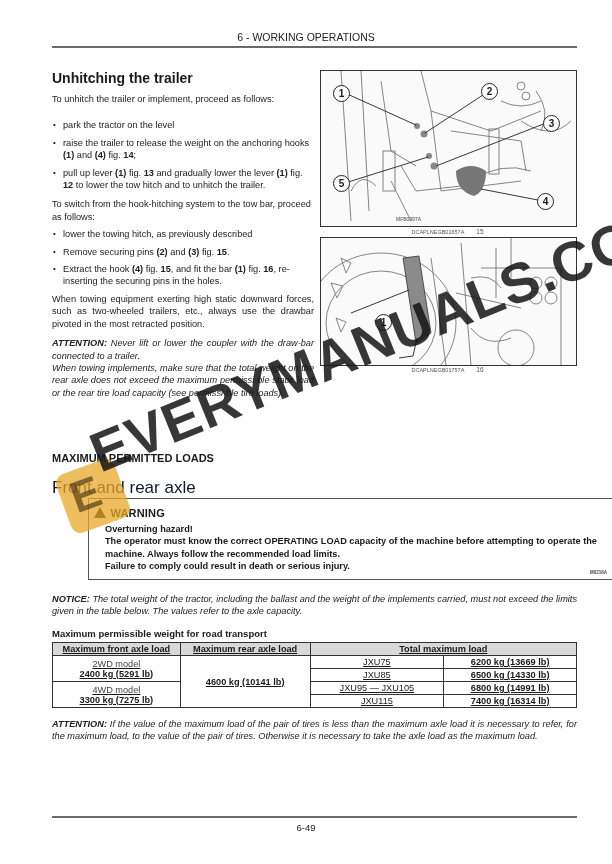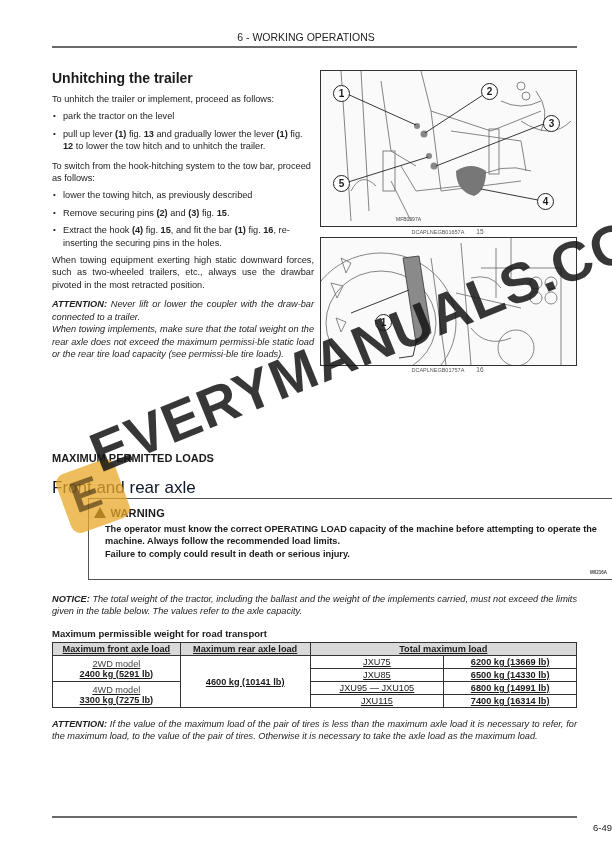--- a/index.html
+++ b/index.html
@@ -38,23 +38,24 @@
 </style>
 </head>
 <body>
 
 <div class="abs header-title">6 - WORKING OPERATIONS</div>
 <div class="abs rule" style="top:46px;"></div>
 
 <div class="abs h-section" style="left:52px; top:70px;">Unhitching the trailer</div>
 
 <div class="abs" style="left:52px; top:93px; width:262px;">
-  <div class="p" style="margin-bottom:5px;">To unhitch the trailer or implement, proceed as follows:</div>
+  <div class="p" style="margin-bottom:14px;">To unhitch the trailer or implement, proceed as follows:</div>
   <ul class="bullets">
     <li><span>park the tractor on the level</span></li>
+    <li>raise the trailer to release the weight on the anchoring hooks <b>(1)</b> and <b>(4)</b> fig. <b>14</b>;</li>
     <li>pull up lever <b>(1)</b> fig. <b>13</b> and gradually lower the lever <b>(1)</b> fig. <b>12</b> to lower the tow hitch and to unhitch the trailer.</li>
   </ul>
   <div class="p" style="margin-top:7px; margin-bottom:5px;">To switch from the hook-hitching system to the tow bar, proceed as follows:</div>
   <ul class="bullets">
     <li><span>lower the towing hitch, as previously described</span></li>
     <li>Remove securing pins <b>(2)</b> and <b>(3)</b> fig. <b>15</b>.</li>
     <li>Extract the hook <b>(4)</b> fig. <b>15</b>, and fit the bar <b>(1)</b> fig. <b>16</b>, re-inserting the securing pins in the holes.</li>
   </ul>
   <div class="p" style="text-align:justify;">When towing equipment exerting high static downward forces, such as two-wheeled trailers, etc., always use the drawbar pivoted in the most retracted position.</div>
   <div class="p it" style="margin-top:7px; text-align:justify;">
@@ -145,20 +146,21 @@
 
 <div class="abs h-section" style="left:52px; top:452px; font-size:11px;">MAXIMUM PERMITTED LOADS</div>
 <div class="abs" style="left:52px; top:478px; font-size:17px; color:#0f172a;">Front and rear axle</div>
 
 <div class="abs warn-box">
   <div style="position:absolute; left:5px; top:4px;">
     <span style="display:inline-block; width:0; height:0; border-left:6px solid transparent; border-right:6px solid transparent; border-bottom:11px solid #111; vertical-align:-1px;"></span>
     <span class="warn-title">WARNING</span>
   </div>
   <div style="position:absolute; left:16px; top:24px; width:500px;">
+    <div class="warn-text">Overturning hazard!</div>
     <div class="warn-text">The operator must know the correct OPERATING LOAD capacity of the machine before attempting to operate the machine.  Always follow the recommended load limits.</div>
     <div class="warn-text">Failure to comply could result in death or serious injury.</div>
   </div>
   <div style="position:absolute; right:5px; bottom:4px; font-size:4.5px; font-weight:bold; color:#444;">M0216A</div>
 </div>
 
 <div class="abs p it" style="left:52px; top:593px; width:525px; text-align:justify;">
   <b>NOTICE:</b>
   <span>The total weight of the tractor, including the ballast and the weight of the implements carried, must not exceed the limits given in the table below. The values refer to the axle capacity.</span>
 </div>
@@ -205,18 +207,18 @@
   </tr>
 </tbody>
   </table>
 
 <div class="abs p it" style="left:52px; top:718px; width:525px; text-align:justify;">
   <b>ATTENTION:</b>
   <span>If the value of the maximum load of the pair of tires is less than the maximum axle load it is necessary to refer, for the maximum load, to the value of the pair of tires. Otherwise it is necessary to take the axle load as the maximum load.</span>
 </div>
 
 <div class="abs rule" style="top:816px;"></div>
-<div class="abs" style="left:0; width:612px; top:822px; text-align:right; font-size:9.5px;">6-49</div>
+<div class="abs" style="left:0; width:612px; top:822px; text-align:center; font-size:9.5px;">6-49</div>
 
 <div class="wm-logo">
     <span>E</span>
   </div>
 <div class="watermark" style="left:105px; top:420px;">EVERYMANUALS.COM</div>
 
 </body></html>

